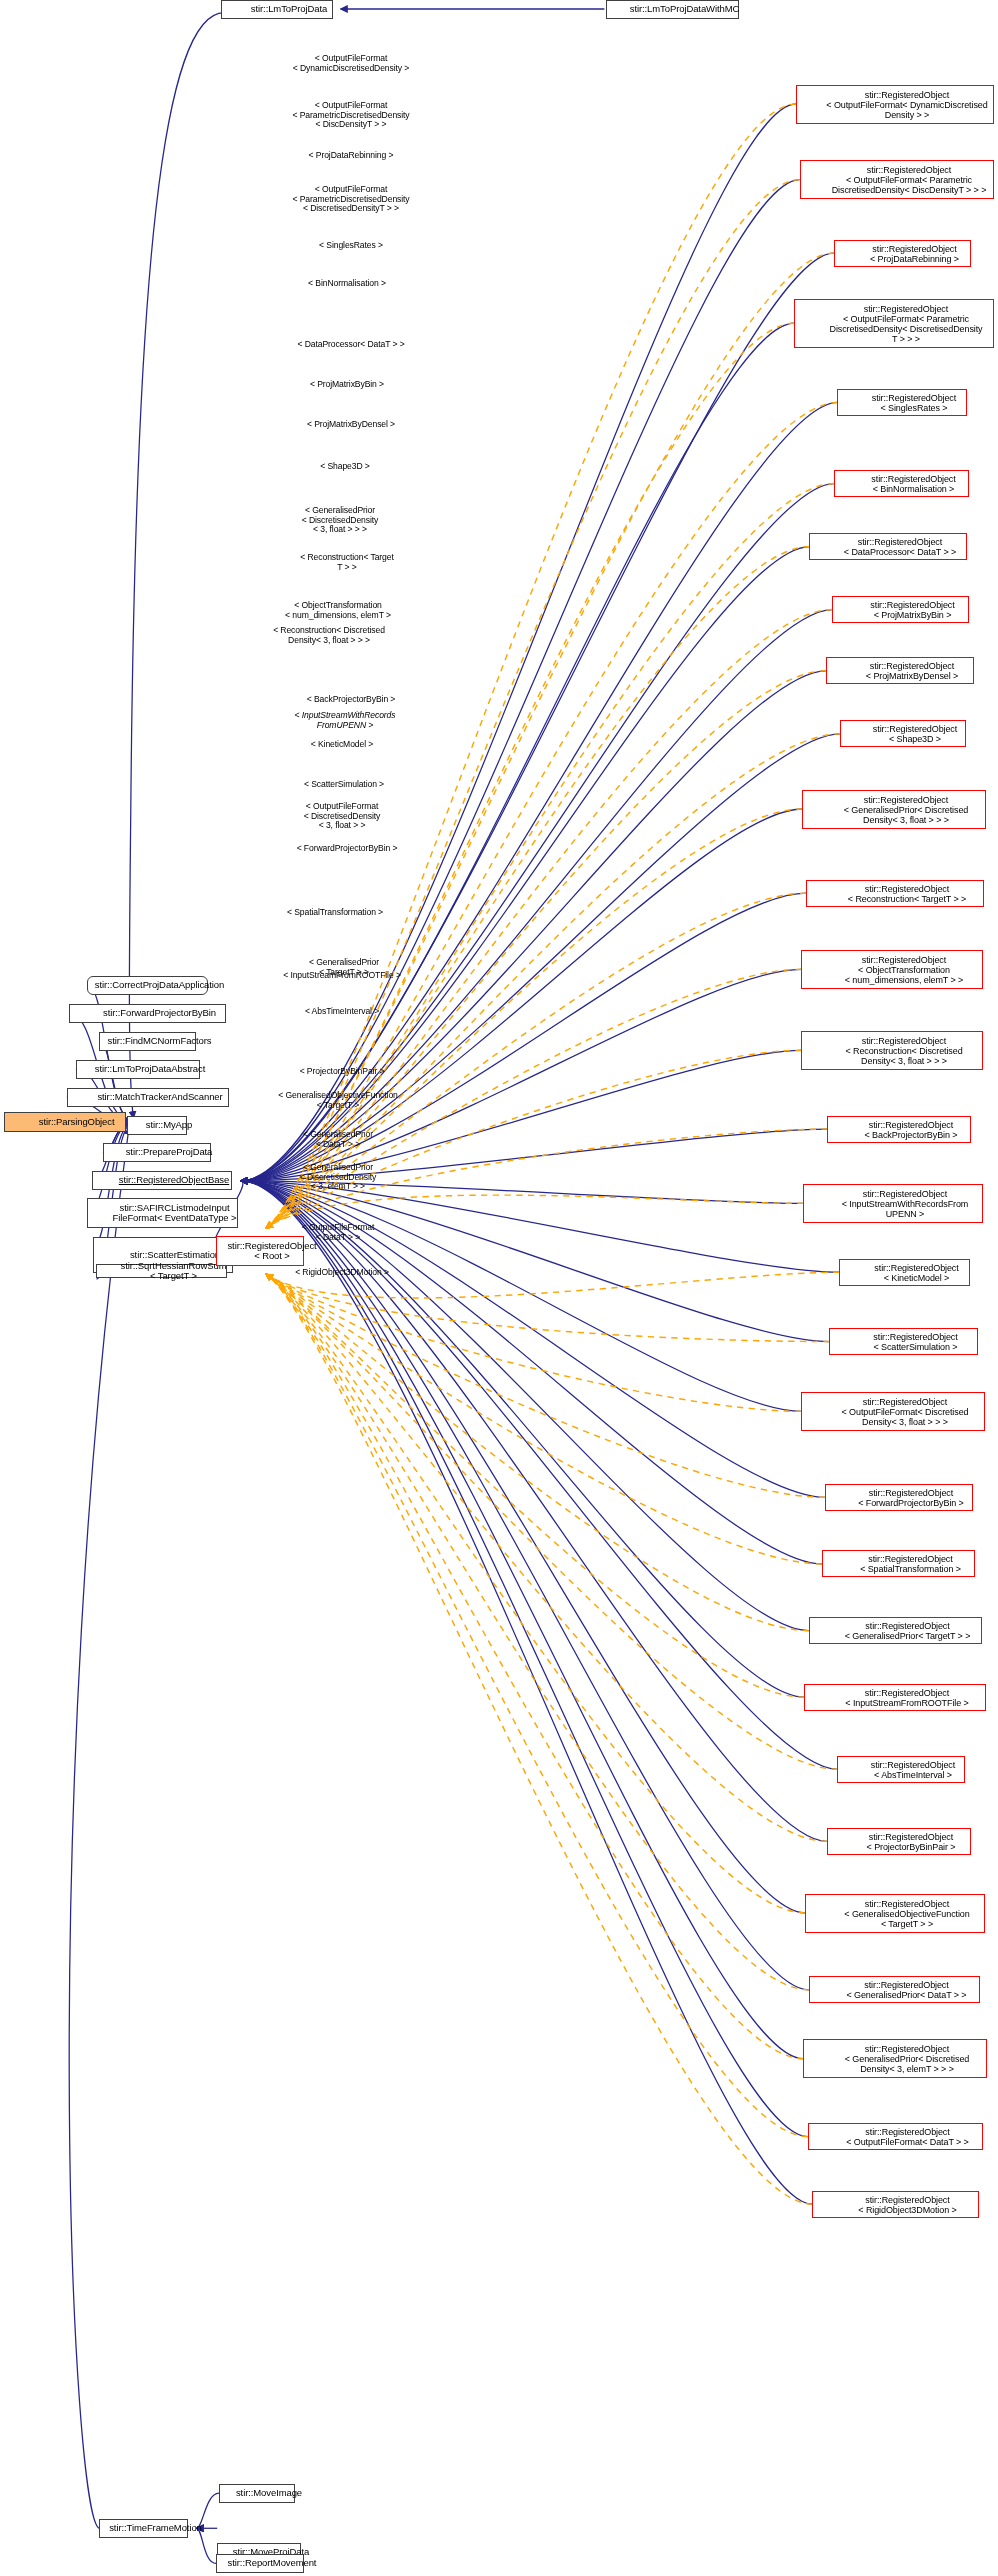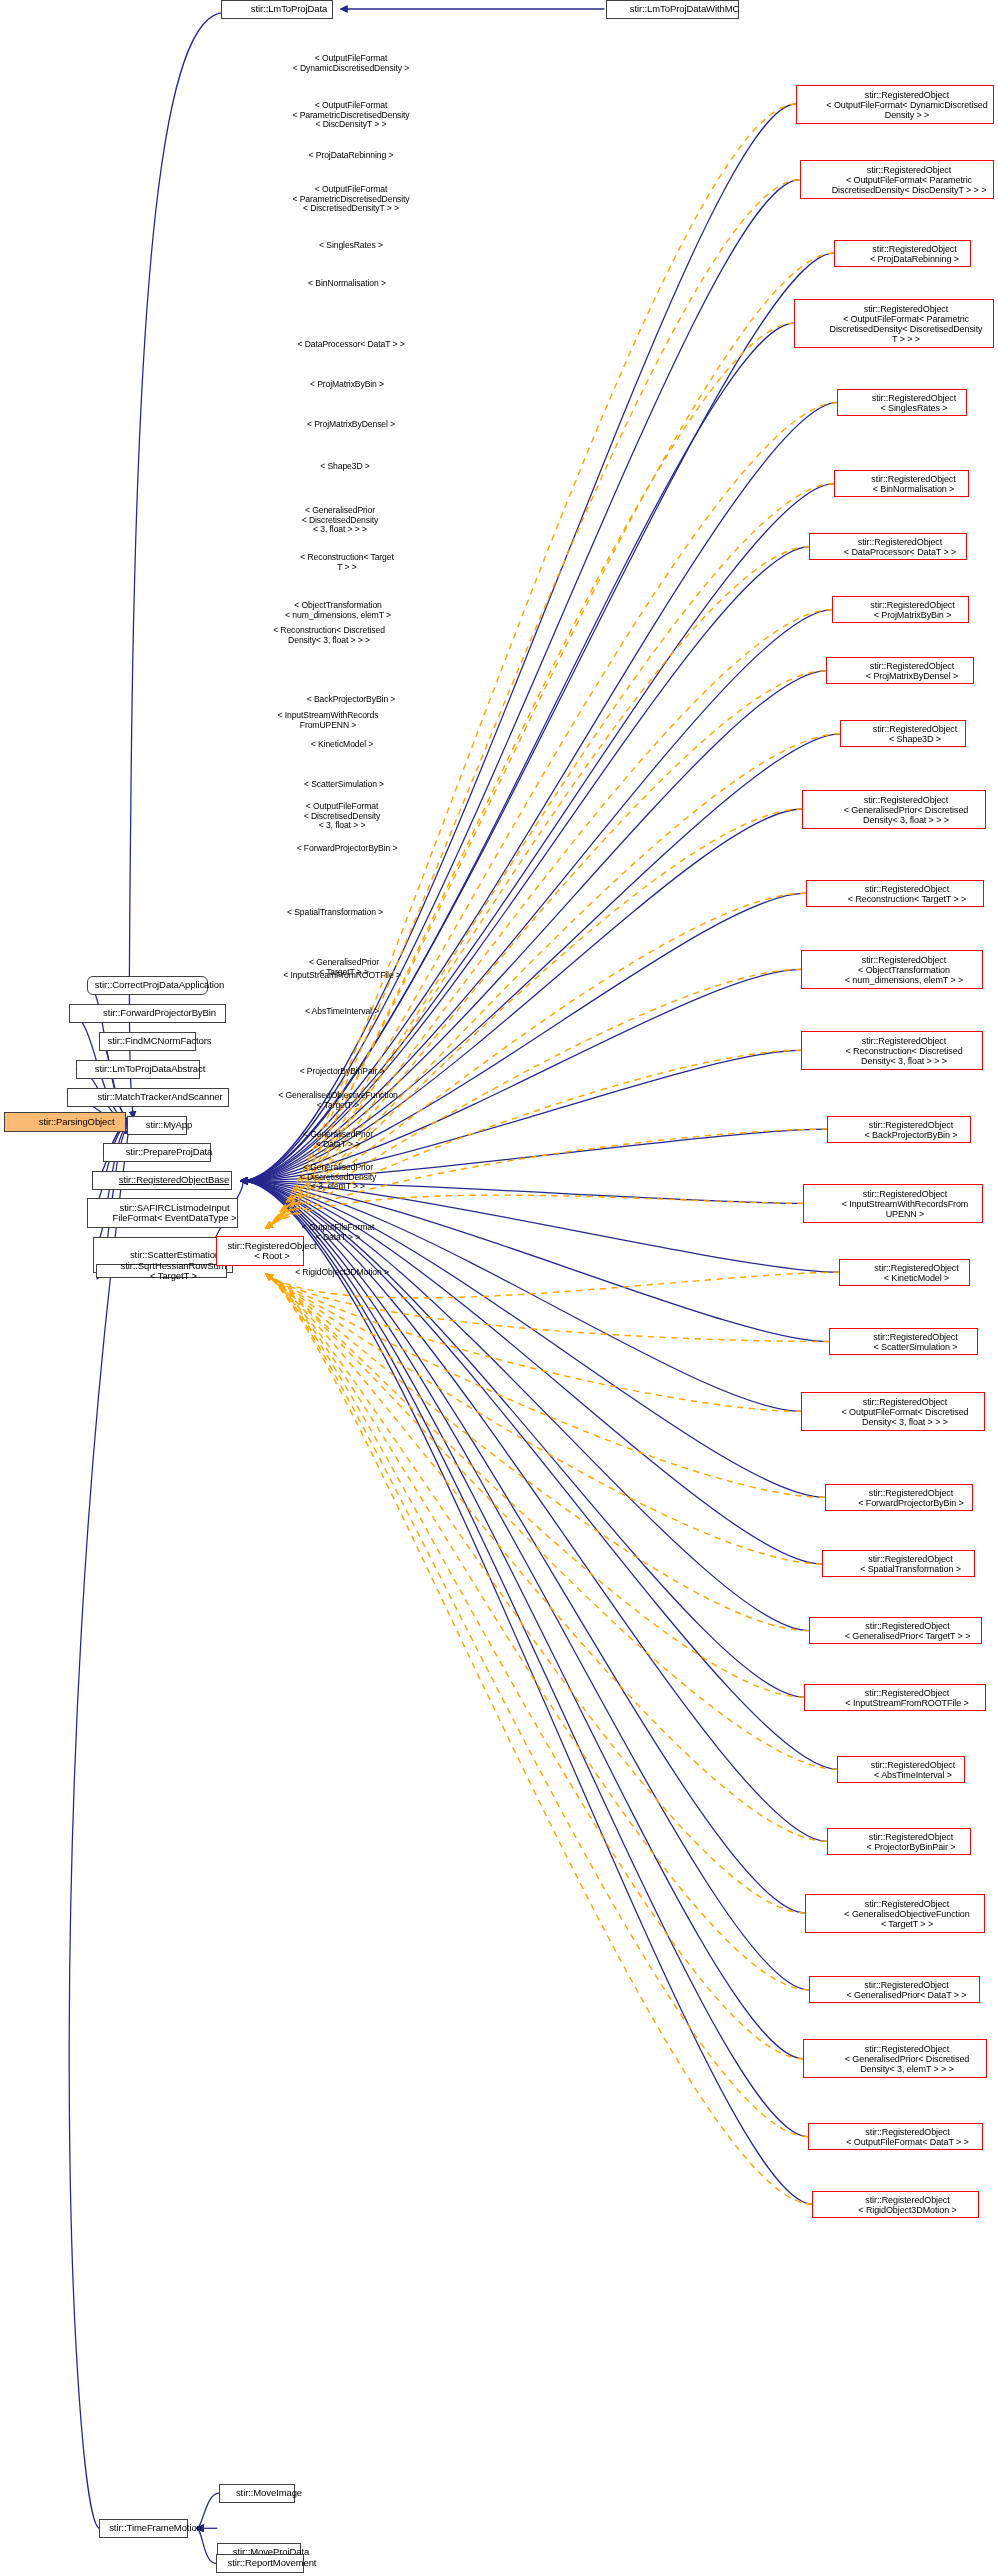--- a/index.html
+++ b/index.html
@@ -181,21 +181,21 @@
       <div class="elabel" style="left: 250px; top: 506px; width: 180px;">&lt; GeneralisedPrior
 &lt; DiscretisedDensity
 &lt; 3, float &gt; &gt; &gt;</div>
       <div class="elabel" style="left: 257px; top: 553px; width: 180px;">&lt; Reconstruction&lt; Target
 T &gt; &gt;</div>
       <div class="elabel" style="left: 248px; top: 601px; width: 180px;">&lt; ObjectTransformation
 &lt; num_dimensions, elemT &gt;</div>
       <div class="elabel" style="left: 239px; top: 626px; width: 180px;">&lt; Reconstruction&lt; Discretised
 Density&lt; 3, float &gt; &gt; &gt;</div>
       <div class="elabel" style="left: 261px; top: 695px; width: 180px;">&lt; BackProjectorByBin &gt;</div>
-      <div class="elabel" style="left: 238px; top: 711px; width: 180px;">&lt; InputStreamWithRecords
+      <div class="elabel" style="left: 255px; top: 711px; width: 180px; font-style: italic;">&lt; InputStreamWithRecords
 FromUPENN &gt;</div>
       <div class="elabel" style="left: 252px; top: 740px; width: 180px;">&lt; KineticModel &gt;</div>
       <div class="elabel" style="left: 254px; top: 780px; width: 180px;">&lt; ScatterSimulation &gt;</div>
       <div class="elabel" style="left: 252px; top: 802px; width: 180px;">&lt; OutputFileFormat
 &lt; DiscretisedDensity
 &lt; 3, float &gt; &gt;</div>
       <div class="elabel" style="left: 257px; top: 844px; width: 180px;">&lt; ForwardProjectorByBin &gt;</div>
       <div class="elabel" style="left: 245px; top: 908px; width: 180px;">&lt; SpatialTransformation &gt;</div>
       <div class="elabel" style="left: 254px; top: 958px; width: 180px;">&lt; GeneralisedPrior
 &lt; TargetT &gt; &gt;</div>

